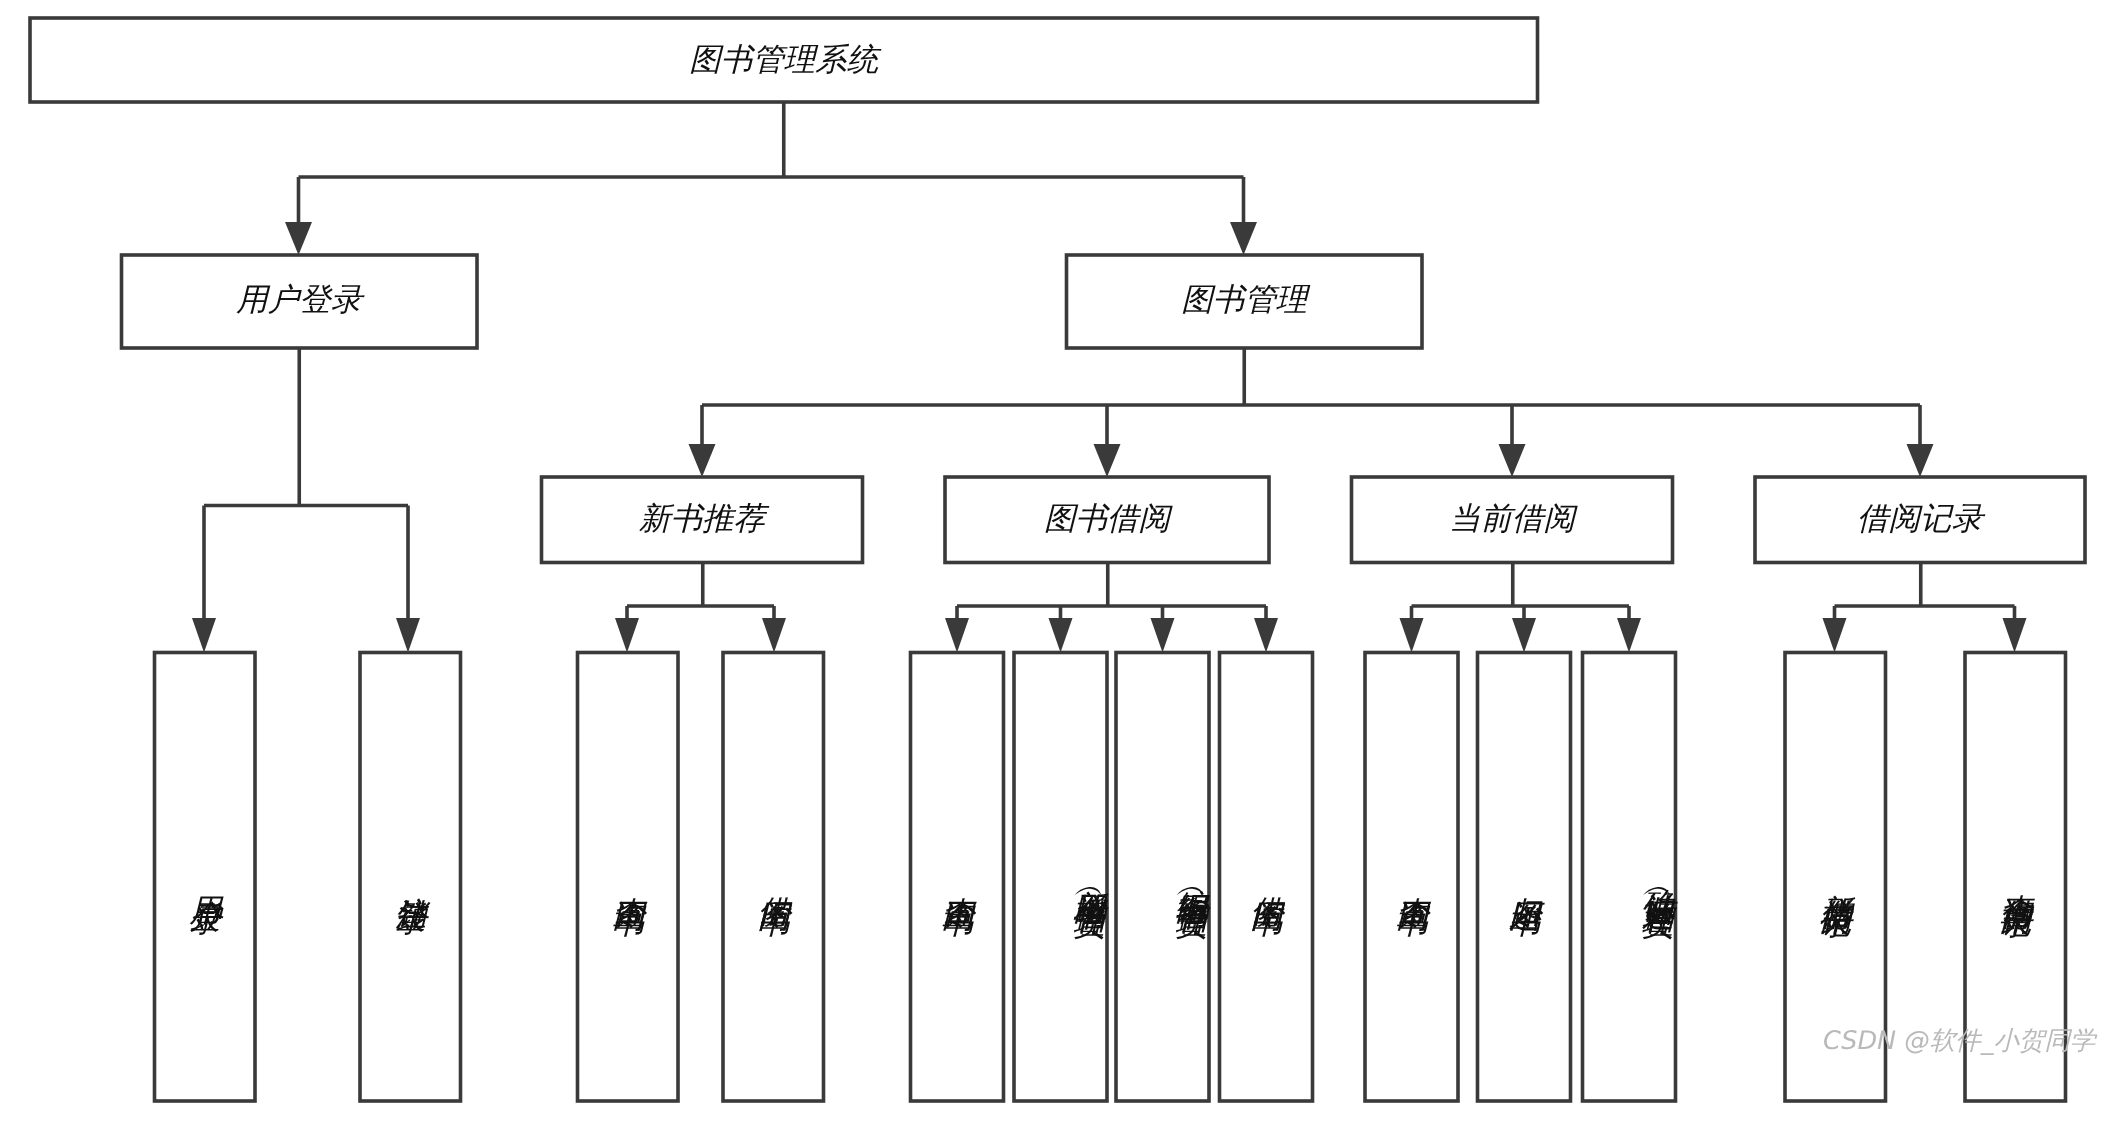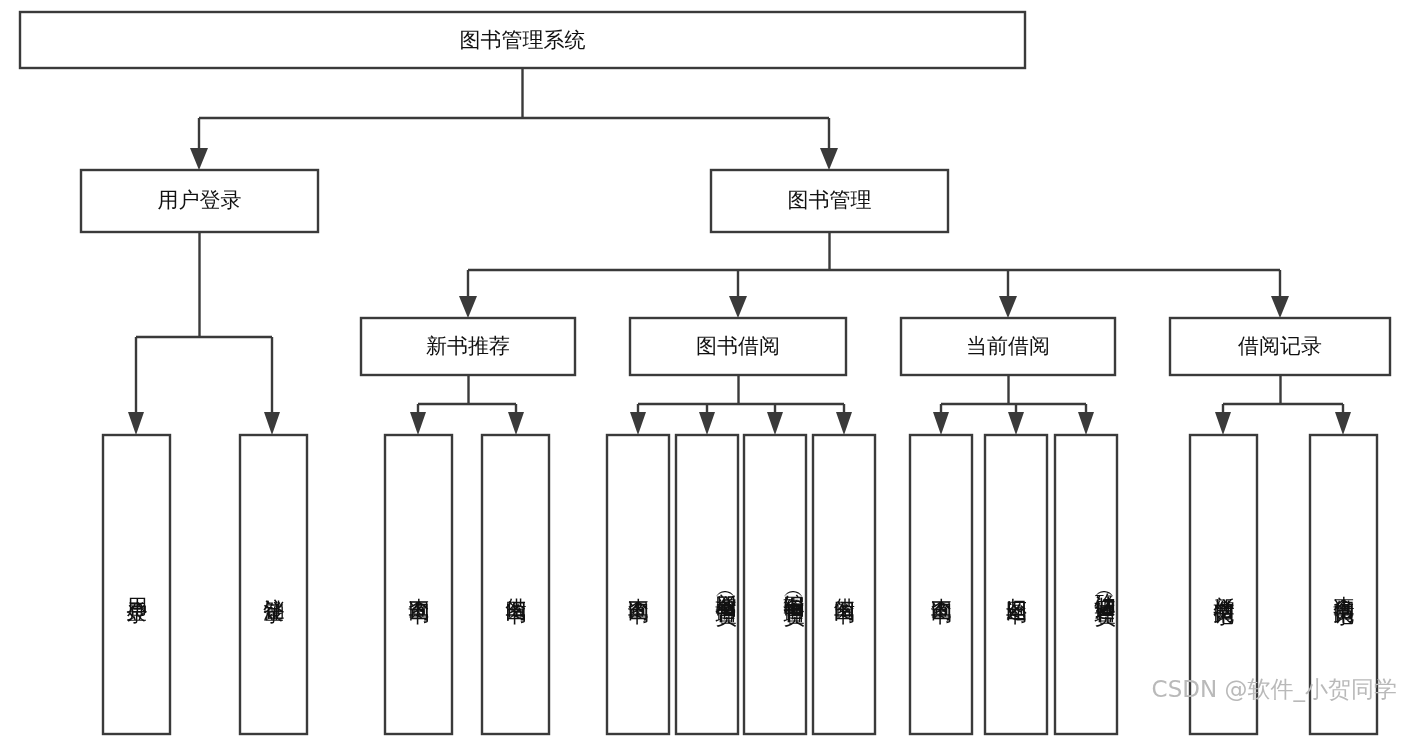--- a/index.html
+++ b/index.html
@@ -10,20 +10,21 @@
   body {
     width: 1405px;
     height: 747px;
     font-family: "DejaVu Sans", "Liberation Sans", sans-serif;
     overflow: hidden;
   }
   #diagram-root {
     position: relative;
     width: 1405px;
     height: 709px;
+    font-style: italic;
   }
   svg.diagram {
     position: absolute;
     top: 0; left: 0;
     width: 1405px;
     height: 747px;
   }
   .node-box {
     fill: #ffffff;
     stroke: #3a3a3a;
@@ -57,21 +58,21 @@
     letter-spacing: 2px;
     text-align: center;
     white-space: nowrap;
     pointer-events: none;
   }
   .watermark {
     position: absolute;
     right: 8px;
     bottom: 4px;
     font-family: "DejaVu Sans", "Liberation Sans", sans-serif;
-    font-size: 23px;
+    font-size: 17px;
     color: #b9b9b9;
     white-space: nowrap;
   }
 </style>
 </head>
 <body>
 
 <div id="diagram-root">
 
   <svg class="diagram" viewBox="0 0 1405 747">

